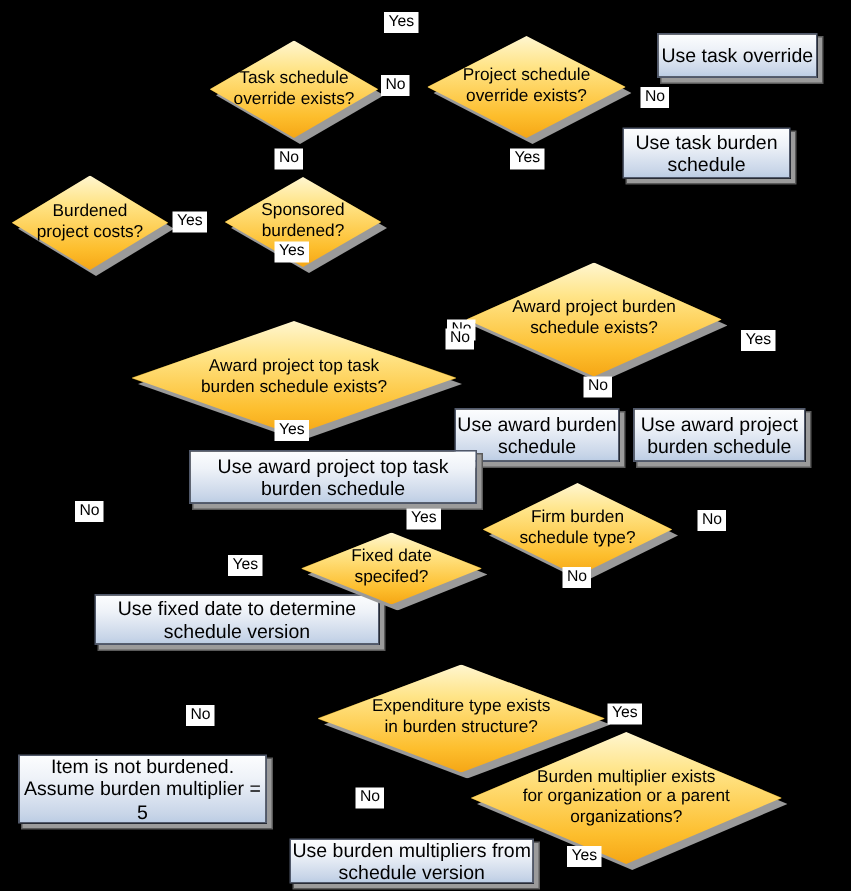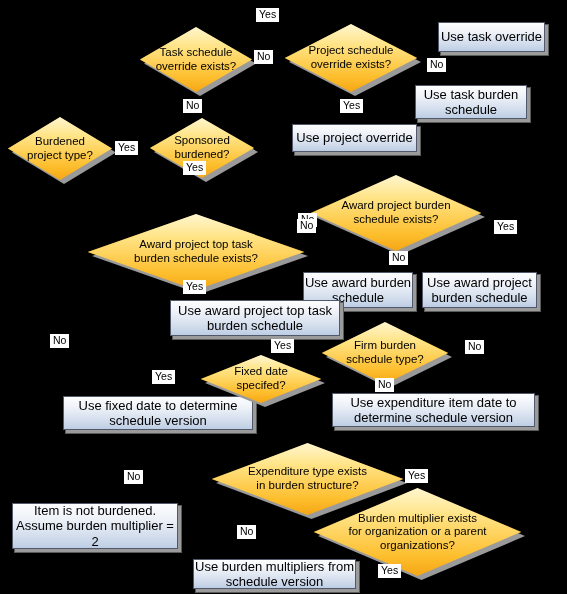--- a/index.html
+++ b/index.html
@@ -243,21 +243,21 @@
 override exists?</div>
   </div>
 
   <div class="diaWrap" style="left:8px; top:117px; width:104px; height:63px;">
     <div class="dshadow"></div>
     <div class="dface"></div>
     <svg class="edge" viewBox="0 0 104 63" preserveAspectRatio="none">
       <polygon points="52,1 103,31.5 52,62 1,31.5" fill="none" stroke="#8a6a10" stroke-width="1.2"></polygon>
     </svg>
     <div class="dtext">Burdened
-project type?</div>
+project costs?</div>
   </div>
 
   <div class="diaWrap" style="left:150px; top:118px; width:104px; height:60px;">
     <div class="dshadow"></div>
     <div class="dface"></div>
     <svg class="edge" viewBox="0 0 104 60" preserveAspectRatio="none">
       <polygon points="52,1 103,30 52,59 1,30" fill="none" stroke="#8a6a10" stroke-width="1.2"></polygon>
     </svg>
     <div class="dtext">Sponsored
 burdened?</div>
@@ -326,52 +326,45 @@
 
   <div class="node box" style="left:438px; top:22px; width:107px; height:30px;">
     <span>Use task override</span>
   </div>
 
   <div class="node box" style="left:415px; top:85px; width:112px; height:34px;align-items:center;">
     <span>Use task burden
 schedule</span>
   </div>
 
-  <div class="node box" style="left:292px; top:124px; width:125px; height:28px;">
-    <span>Use project override</span>
-  </div>
 
   <div class="node box" style="left:303px; top:272px; width:110px; height:36px;align-items:center;">
     <span>Use award burden
 schedule</span>
   </div>
 
   <div class="node box" style="left:422px; top:272px; width:115px; height:36px;">
     <span>Use award project
 burden schedule</span>
   </div>
 
-  <div class="node box" style="left:126px; top:300px; width:170px; height:36px;margin-left:44px;">
+  <div class="node box" style="left:126px; top:300px; width:192px; height:36px;">
     <span>Use award project top task
 burden schedule</span>
   </div>
 
   <div class="node box" style="left:63px; top:396px; width:190px; height:34px;align-items:center;">
     <span>Use fixed date to determine
 schedule version</span>
   </div>
 
-  <div class="node box" style="left:332px; top:393px; width:203px; height:34px;">
-    <span>Use expenditure item date to
-determine schedule version</span>
-  </div>
 
   <div class="node box" style="left:12px; top:503px; width:166px; height:46px;">
     <span>Item is not burdened.
-Assume burden multiplier = 2</span>
+Assume burden multiplier = 5</span>
   </div>
 
   <div class="node box" style="left:193px; top:559px; width:163px; height:30px;">
     <span>Use burden multipliers from
 schedule version</span>
   </div>
 
   <div class="elabel" style="left:256px; top:8px;">Yes</div>
   <div class="elabel" style="left:254px; top:50px;">No</div>
   <div class="elabel" style="left:183px; top:99px;">No</div>

